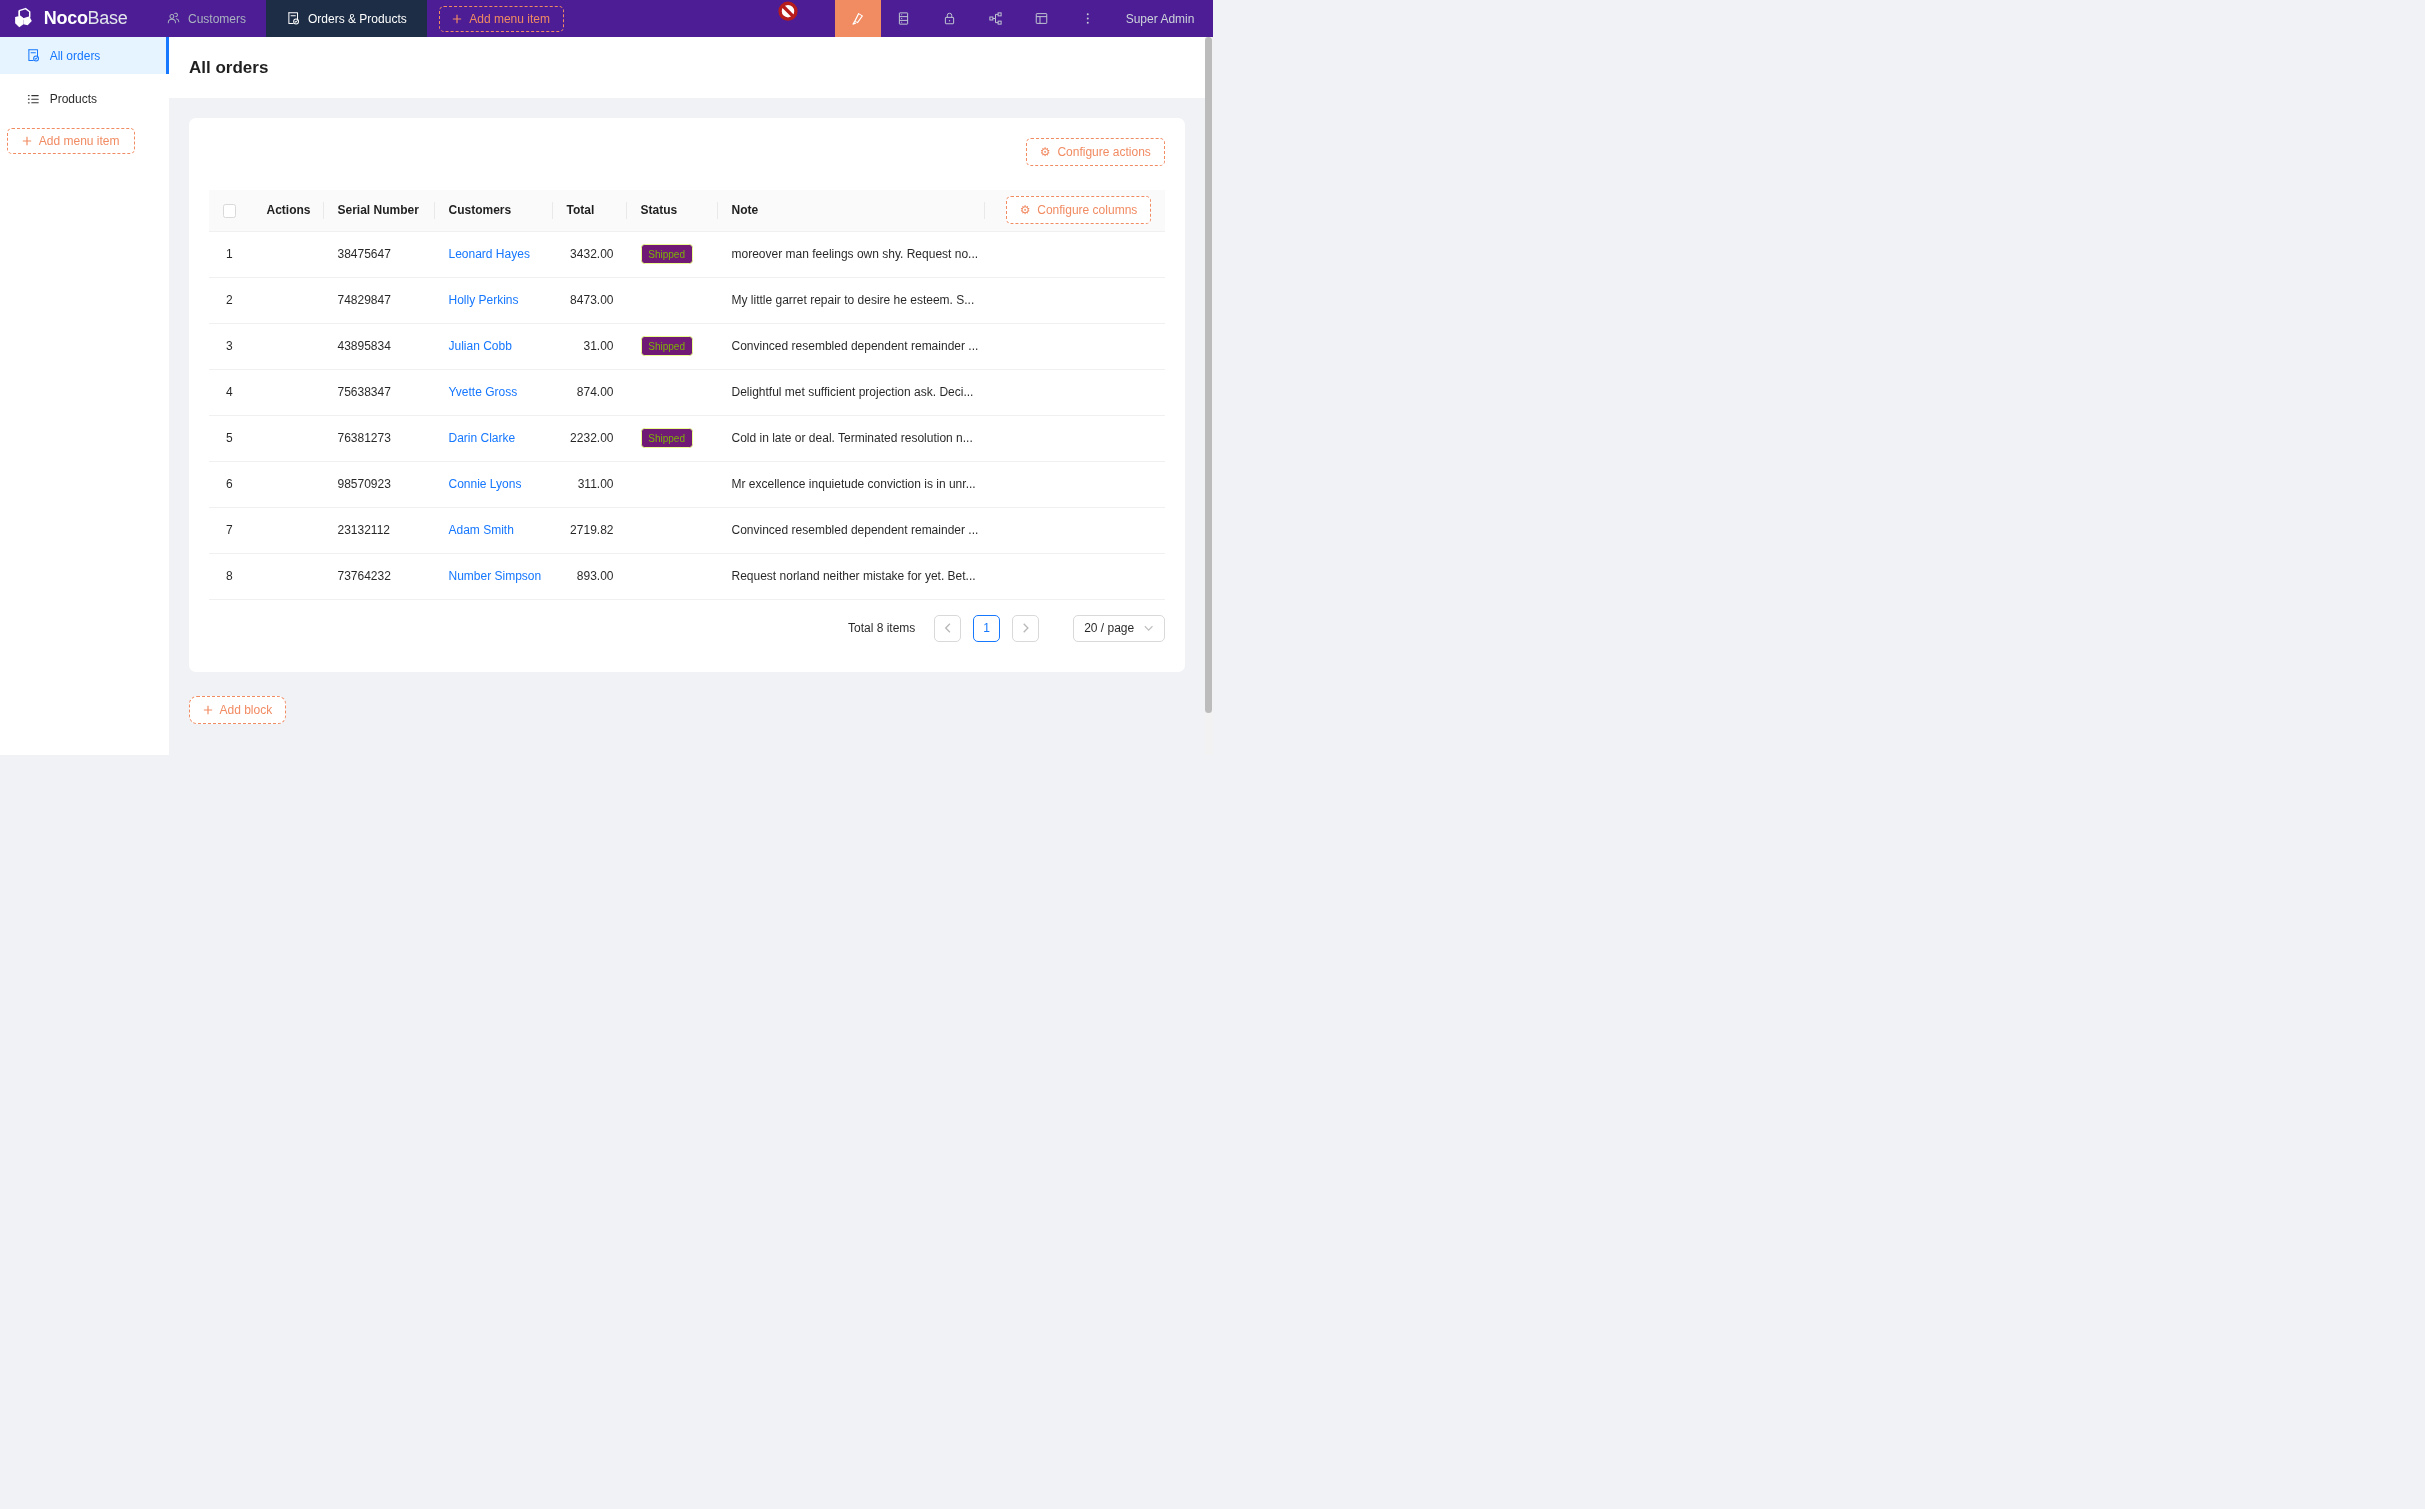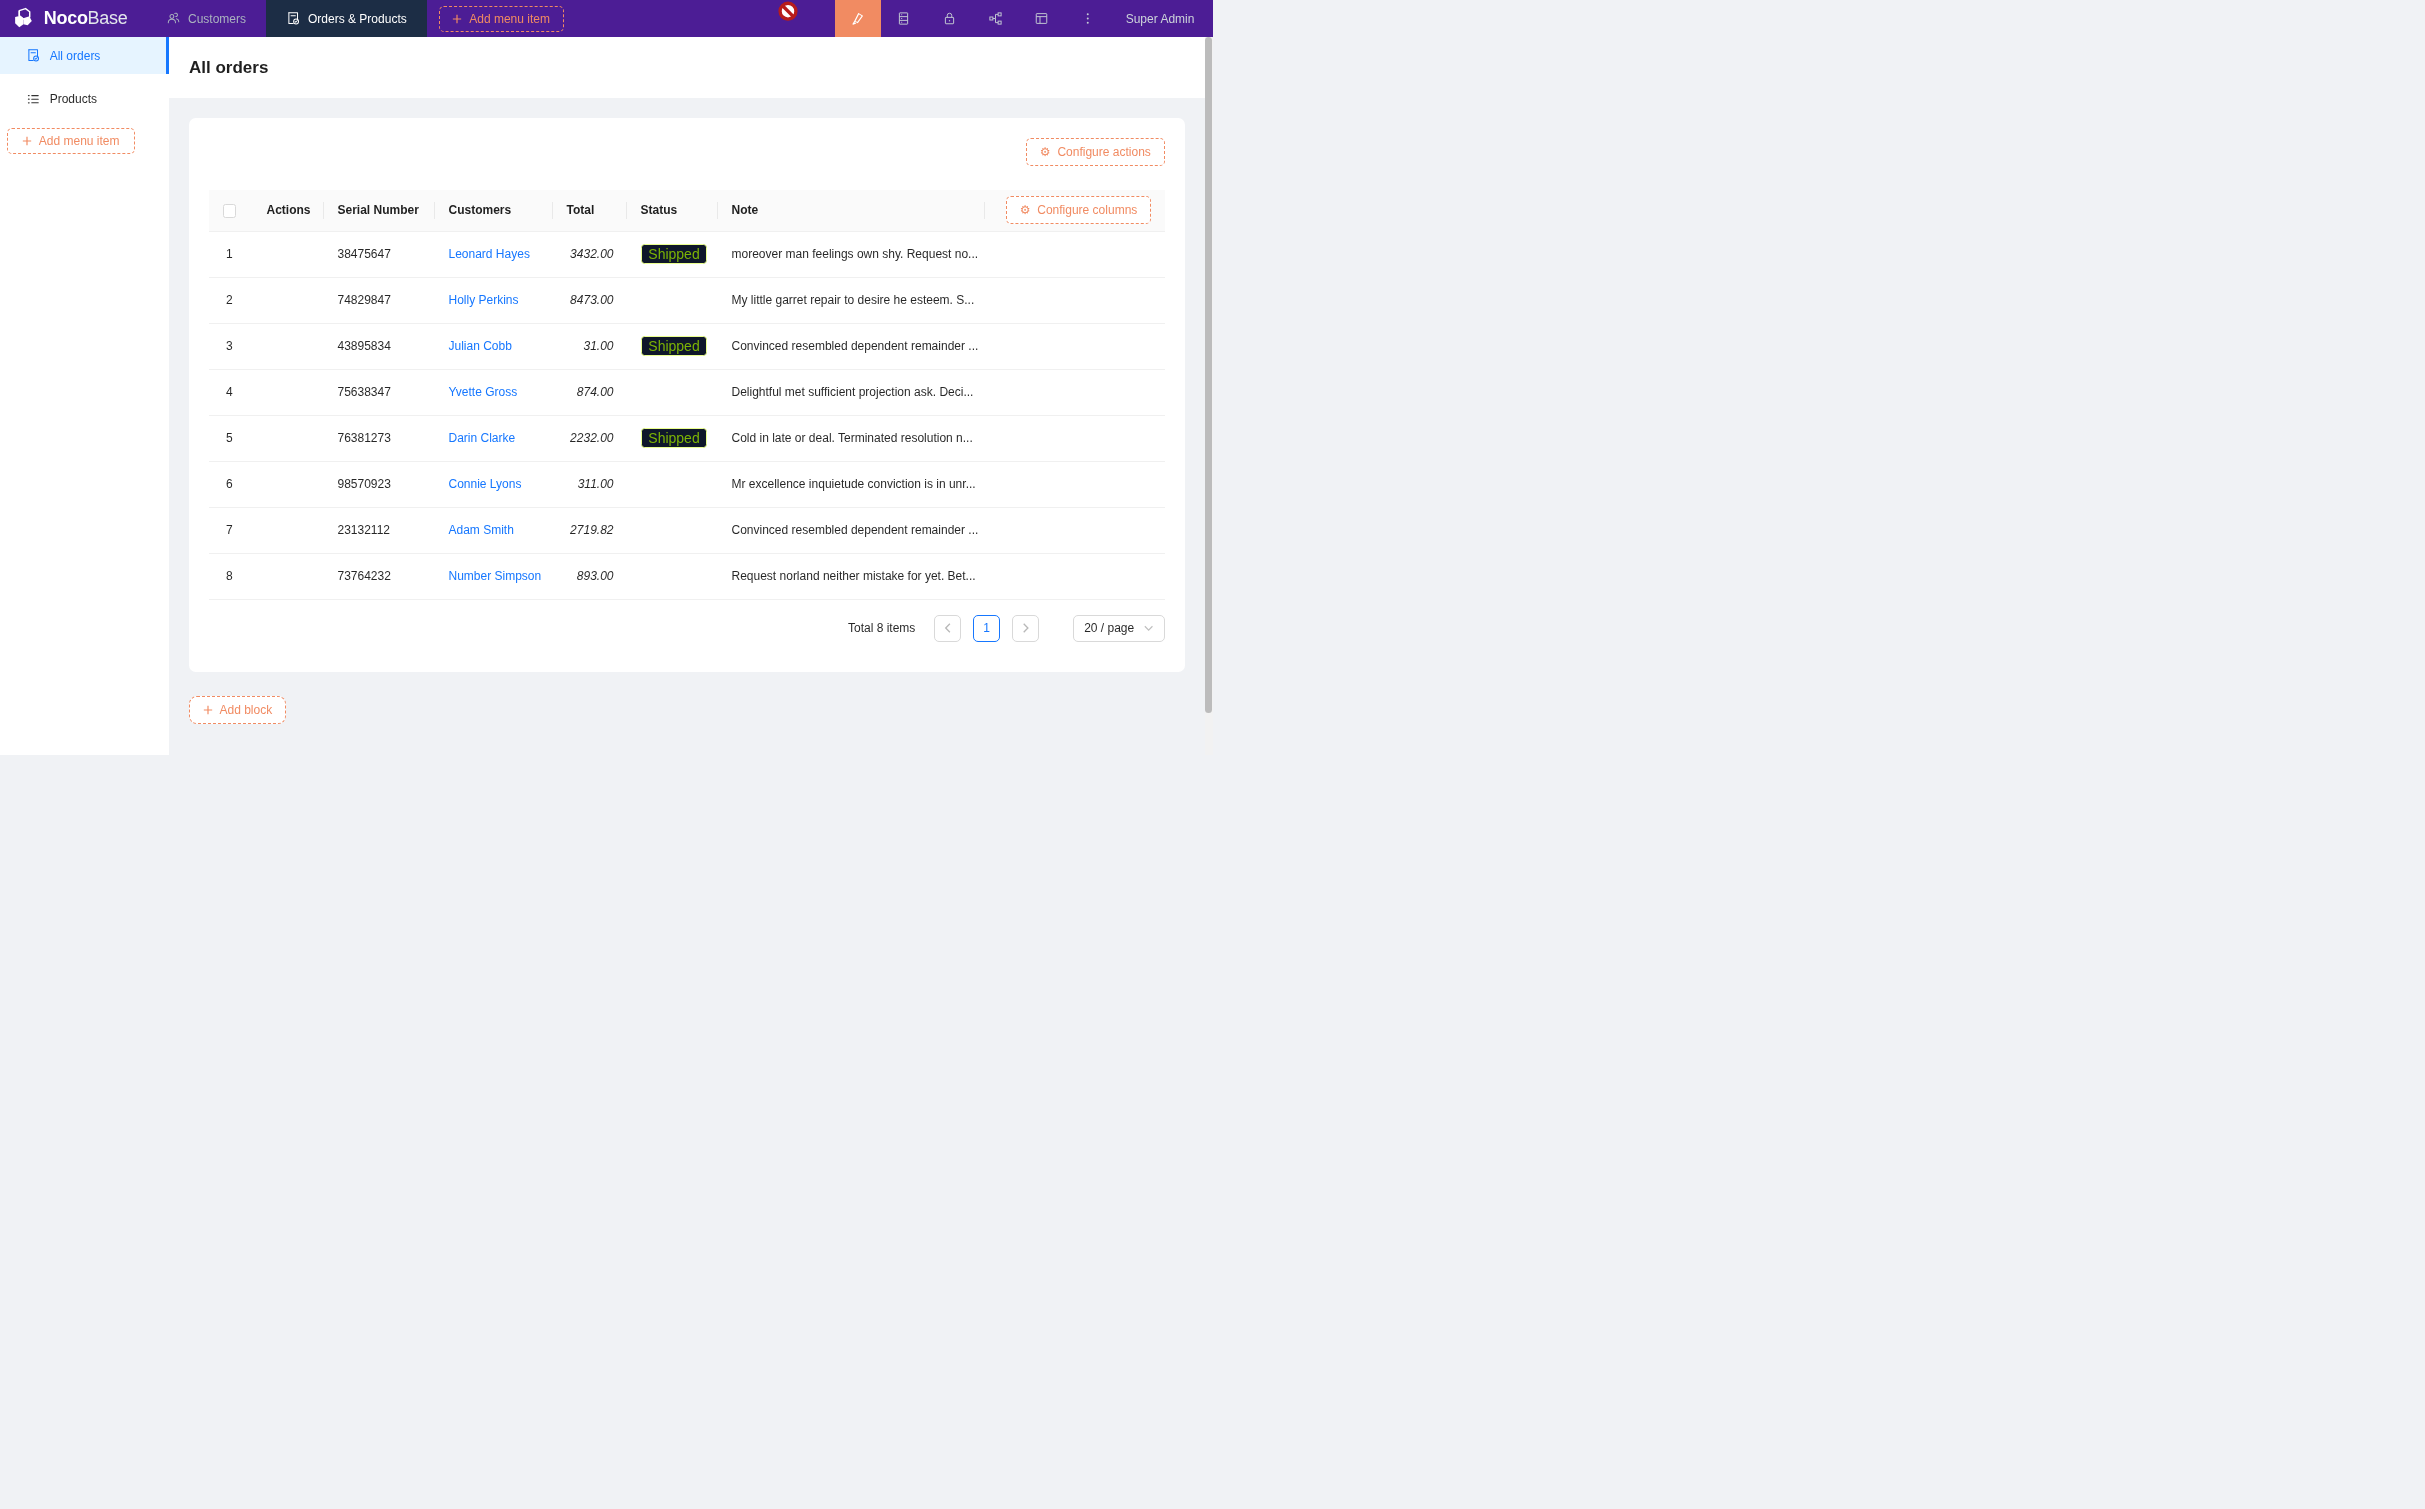--- a/index.html
+++ b/index.html
@@ -83,30 +83,30 @@
   thead th:not(:first-child):not(:last-child)::after {
     content:""; position:absolute; right:0; top:12px; height:17px; width:0.8px; background:#e9e9e9;
   }
   tbody td {
     height:46px; padding:0 13.5px; border-bottom:0.8px solid #f0f0f0;
     color:rgba(0,0,0,.85); white-space:nowrap; overflow:hidden;
   }
   .col-sel { width:44px; } .col-actions { width:71px; } .col-serial { width:111px; }
   .col-cust { width:118px; } .col-total { width:74px; } .col-status { width:91px; }
   .col-note { width:267px; }
-  td.cell-total { text-align:right;font-style:italic; }
+  td.cell-total { text-align:right; }
   .checkbox {
     width:13.5px; height:13.5px; border:0.8px solid #d9d9d9; border-radius:2.5px; background:#fff;
     display:inline-block; vertical-align:middle; cursor:pointer;
   }
   .row-index { padding-left:3.4px; }
   a.link { color:#1677ff; text-decoration:none; cursor:pointer; }
   .tag {
-    display:inline-block; padding:0.8px 6.8px; font-size:14px; line-height:17px;
-    background:#0f172a; border:0.8px solid #eaff8f; color:#7cb305; border-radius:3.4px;
+    display:inline-block; padding:0.8px 6.8px; font-size:10px; line-height:17px;
+    background:#701a75; border:0.8px solid #eaff8f; color:#7cb305; border-radius:3.4px;
   }
   .th-configure { text-align:right !important; }
 
   
   .pagination { display:flex; justify-content:flex-end; align-items:center; gap:12px; margin-top:15px; }
   .pg-total { margin-right:6.8px; color:rgba(0,0,0,.85); }
   .pg-btn {
     width:27px; height:27px; border:0.8px solid #d9d9d9; border-radius:5px; background:#fff;
     display:flex; align-items:center; justify-content:center; color:#b8b8b8; cursor:pointer;
   }

